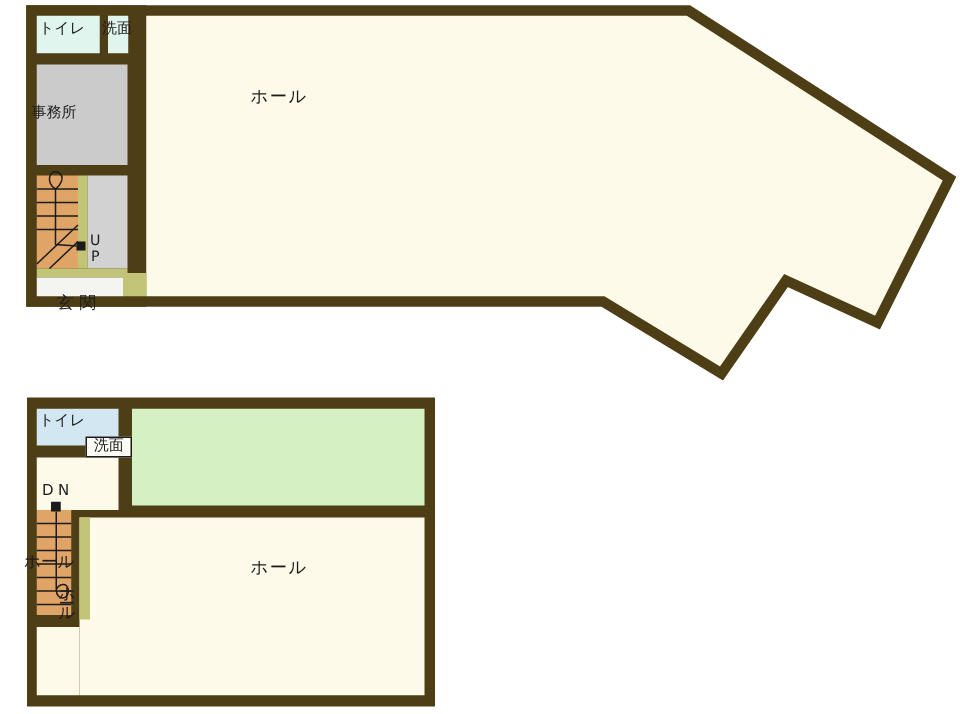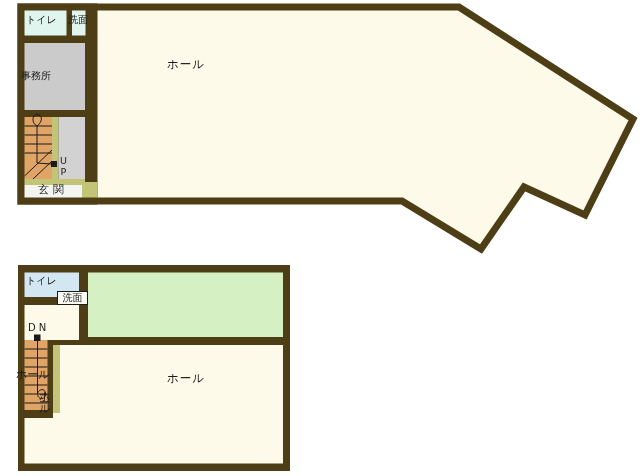--- a/index.html
+++ b/index.html
@@ -12,21 +12,21 @@
   svg{position:absolute;left:0;top:0;}
   .lbl{
     position:absolute;color:#1b1b1b;white-space:nowrap;
     font-family:"DejaVu Sans",sans-serif;line-height:1.05;
   }
   .lbl.v{writing-mode:vertical-rl;text-orientation:upright;}
   .f10{font-size:10px;}
   .f11{font-size:11px;}
   .f115{font-size:11.5px;letter-spacing:1px;}
   .sp3{letter-spacing:3px;}
-  .sp4{letter-spacing:4px;}
+  .sp4{letter-spacing:4px;margin-top:12px;}
   .washbox2f{
     position:absolute;left:57px;top:291px;width:29px;height:12px;
     background:#fcfcf6;border:1.5px solid #1b1b1b;
     display:flex;align-items:center;justify-content:center;
   }
 </style>
 </head>
 <body>
 
 <div class="stage">

